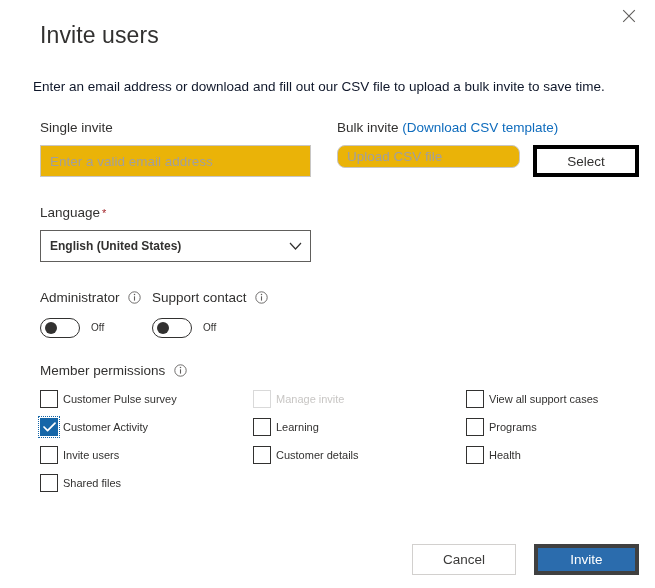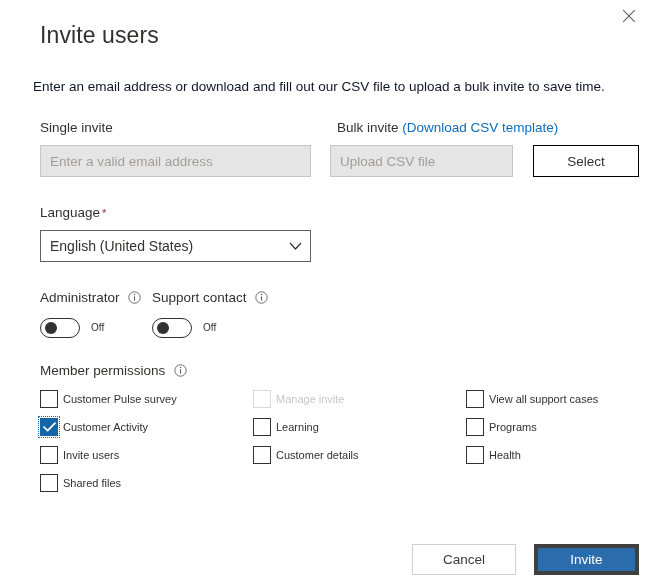--- a/index.html
+++ b/index.html
@@ -80,21 +80,21 @@
 
   .link {
     color: #0f6cbd;
     text-decoration: none;
     font-size: 13.5px;
   }
 
   
   .txt-input {
     border: 1px solid #c8c6c4;
-    background: #e5e5e5;
+    background: #eab308;
     font-family: "Liberation Sans", sans-serif;
     font-size: 13.5px;
     color: #323130;
     padding: 0 9px;
     outline: none;
   }
   .txt-input::placeholder { color: #a19f9d; opacity: 1; }
 
   
   .single-label { position: absolute; left: 40px; top: 119px; }
@@ -103,33 +103,34 @@
     left: 40px;
     top: 145px;
     width: 271px;
     height: 32px;
   }
 
   
   .bulk-label { position: absolute; left: 337px; top: 119px; }
   .bulk-input {
     position: absolute;
-    left: 330px;
+    left: 337px;
     top: 145px;
     width: 183px;
-    height: 32px;
+    height: 23px;
+    border-radius: 8px;
   }
   .select-btn {
     position: absolute;
     left: 533px;
     top: 145px;
     width: 106px;
     height: 32px;
     background: #ffffff;
-    border: 1px solid #000000;
+    border: 4px solid #000000;
     font-family: "Liberation Sans", sans-serif;
     font-size: 13.5px;
     color: #323130;
     cursor: pointer;
     padding: 0;
   }
 
   
   .lang-label { position: absolute; left: 40px; top: 204px; }
   .lang-select-wrap {
@@ -139,25 +140,26 @@
     width: 271px;
     height: 32px;
     border: 1px solid #605e5c;
     background: #ffffff;
     display: flex;
     align-items: center;
     cursor: pointer;
   }
   .lang-value {
     flex: 1;
-    font-size: 14px;
+    font-size: 12px;
     color: #323130;
     padding-left: 9px;
     white-space: nowrap;
     overflow: hidden;
+    font-weight: bold;
   }
   .chev {
     width: 30px;
     display: flex;
     align-items: center;
     justify-content: center;
   }
 
   
   .info-icon {

